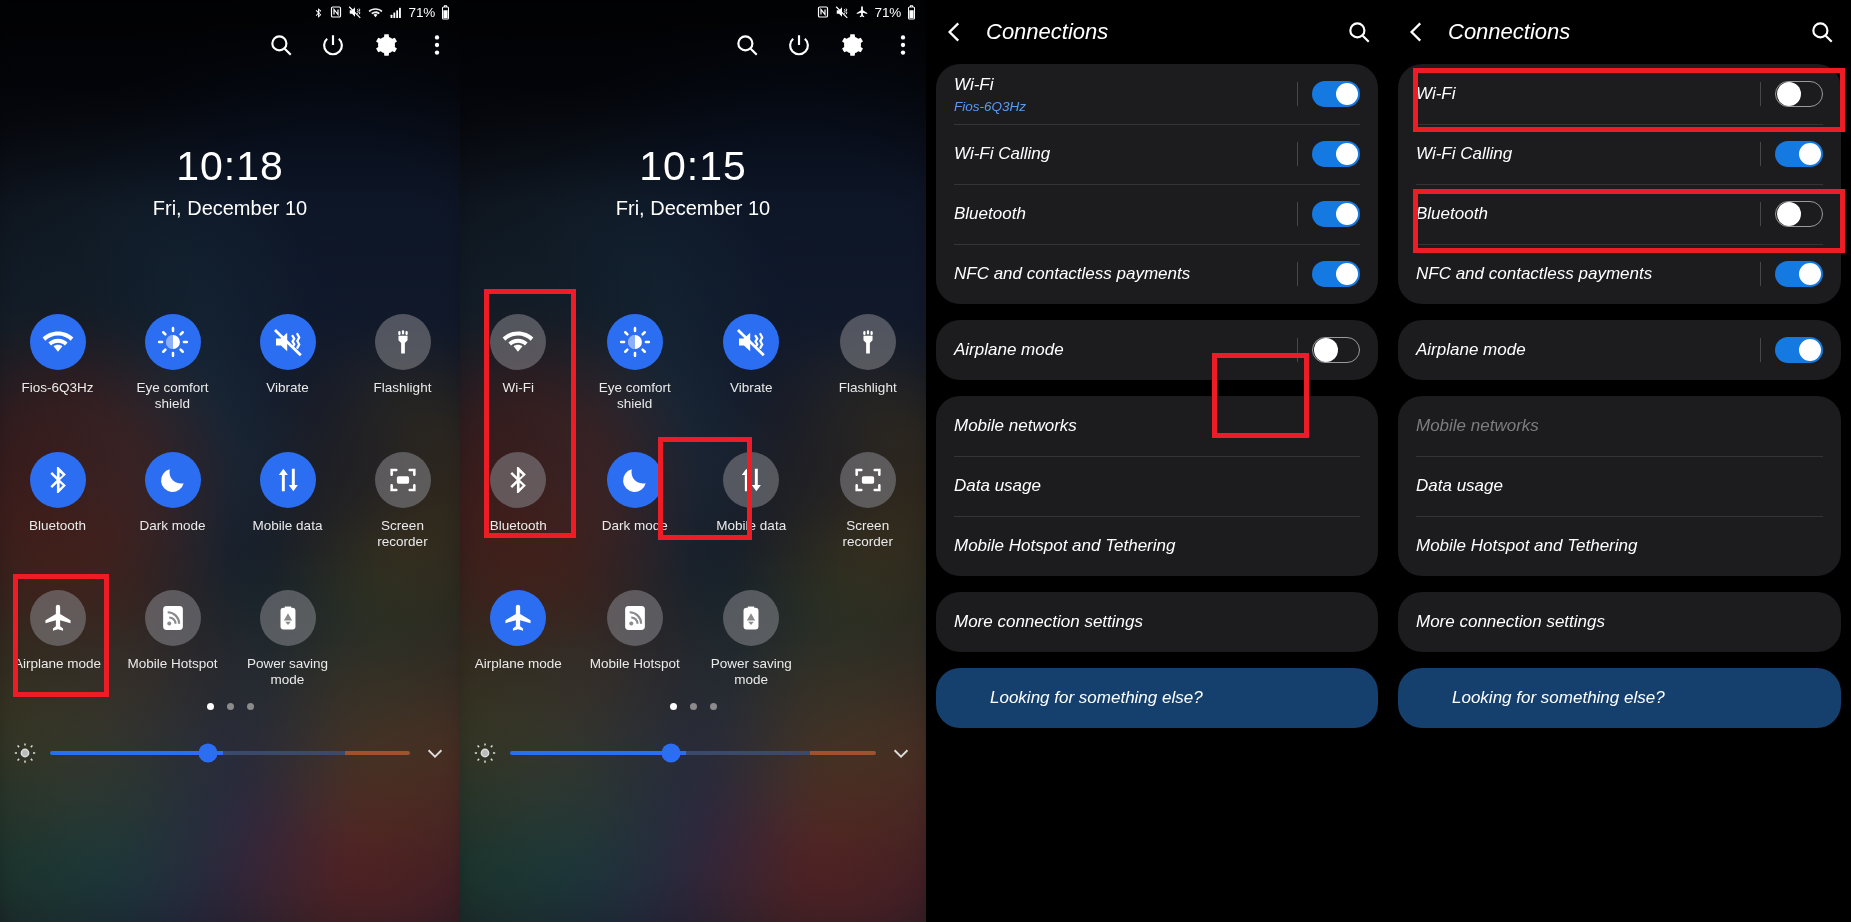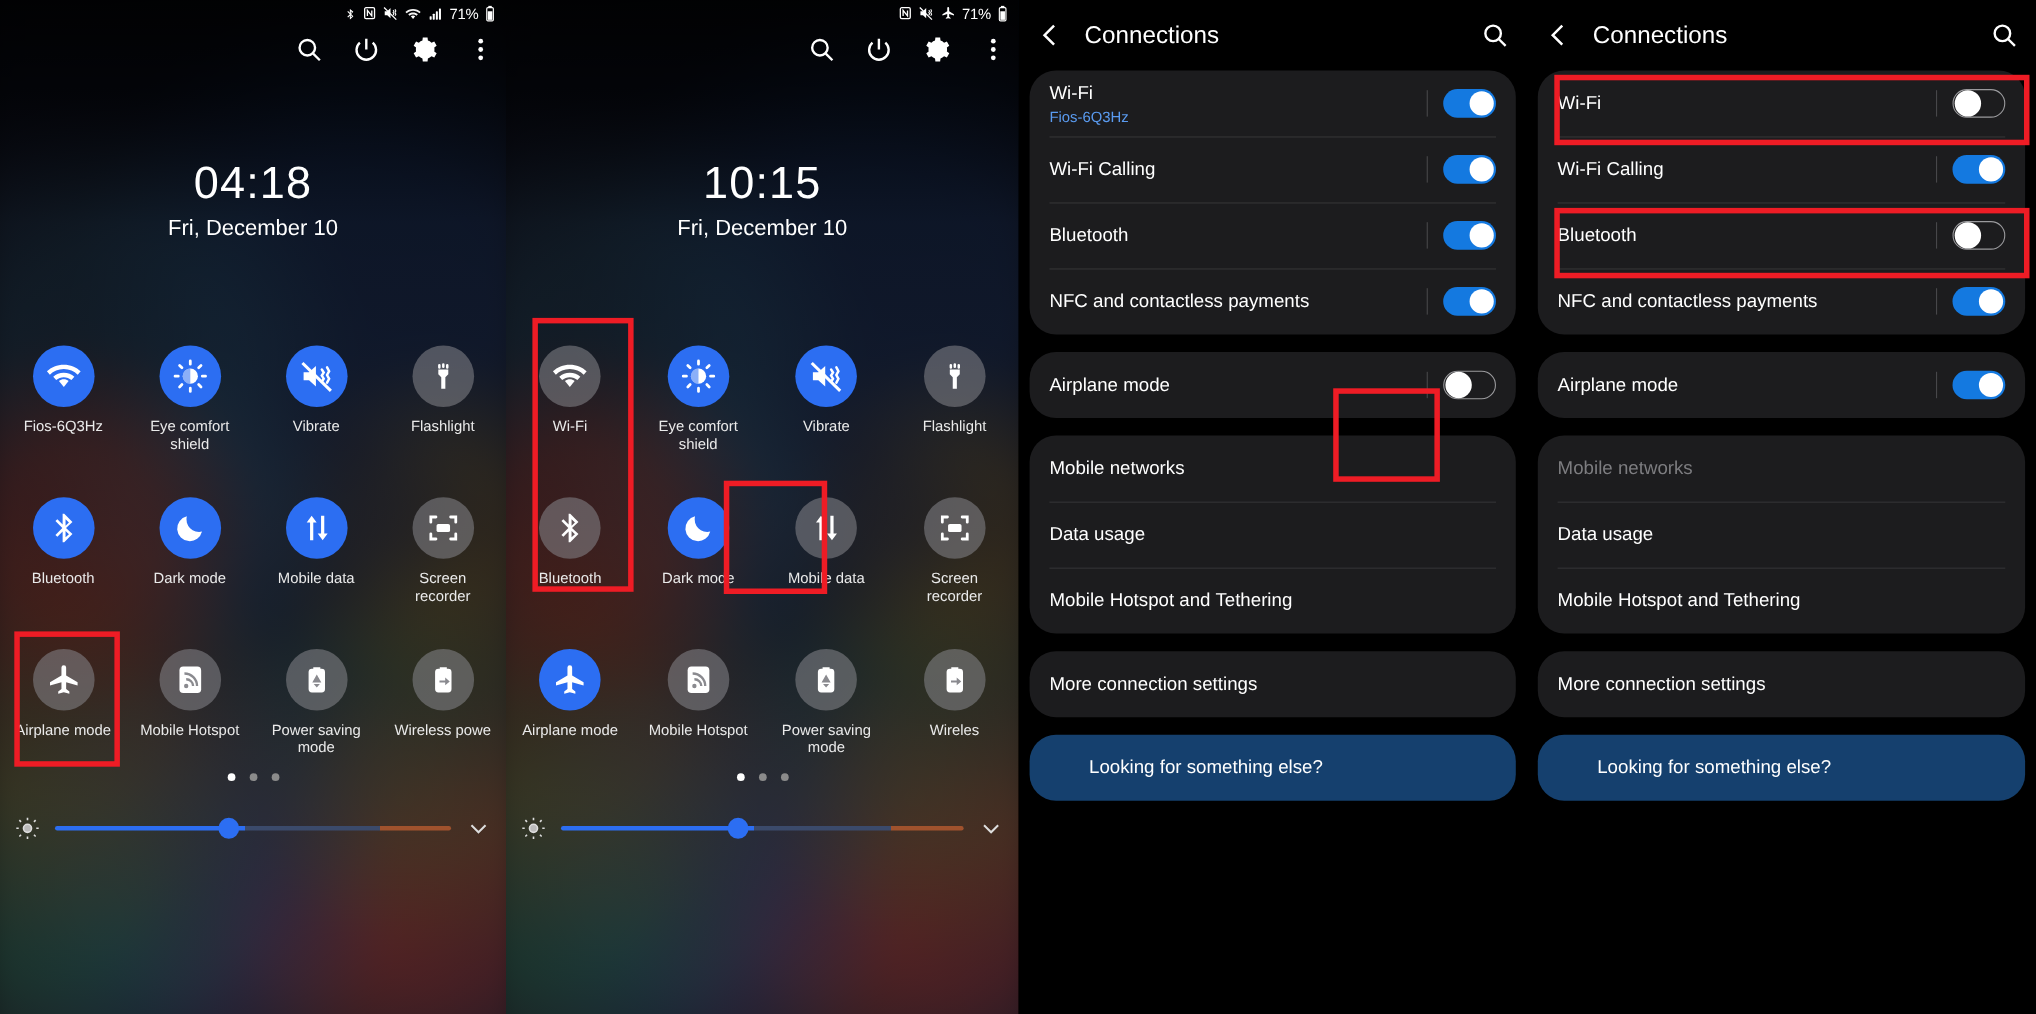--- a/index.html
+++ b/index.html
@@ -7,21 +7,21 @@
     width: 1851px; height: 922px;
     background: #000;
     font-family: "Liberation Sans", sans-serif;
     overflow: hidden;
   }
   .strip { display: flex; width: 1851px; height: 680px; }
 
   
   .panel { position: relative; height: 922px; overflow: hidden; background:#000; }
   .p1, .p2 { width: 460px; }
-  .p3, .p4 { width: 465px; }
+  .p3, .p4 { width: 465px; font-style: italic; }
   .p1 { width: 460px; }
   .p2 { width: 466px; }
   .p3 { width: 462px; }
   .p4 { width: 463px; }
 
   
   .wallpaper {
     position:absolute; inset:0;
     background:
       radial-gradient(circle at 18% 52%, rgba(150,40,20,0.55) 0 11%, transparent 26%),
@@ -209,21 +209,21 @@
       <span class="hicon">
         <svg viewBox="0 0 24 24" fill="#fff">
             <circle cx="12" cy="5" r="2"></circle>
             <circle cx="12" cy="12" r="2"></circle>
             <circle cx="12" cy="19" r="2"></circle>
           </svg>
       </span>
     </div>
 
     <div class="clock-wrap">
-      <div class="clock-time">04:18</div>
+      <div class="clock-time">10:18</div>
       <div class="clock-date">Fri, December 10</div>
     </div>
 
     <div class="tiles">
         <div class="tile">
           <span class="bubble">
             <svg viewBox="0 0 24 24">
               <path fill="#fff" d="M12 19.3l3.3-4.1c-1.85-1.55-4.75-1.55-6.6 0L12 19.3z"></path>
               <path fill="#fff" d="M12 4.2C7.5 4.2 3.4 5.9.5 8.7l2 2.3C4.9 8.6 8.3 7.1 12 7.1s7.1 1.5 9.5 3.9l2-2.3C20.6 5.9 16.5 4.2 12 4.2z"></path>
               <path fill="#fff" d="M12 9.6c-2.8 0-5.3 1.05-7.2 2.75l2 2.3c1.45-1.25 3.25-2 5.2-2s3.75.75 5.2 2l2-2.3C17.3 10.65 14.8 9.6 12 9.6z"></path>
@@ -328,30 +328,20 @@
         </div>
         <div class="tile off">
           <span class="bubble">
             <svg viewBox="0 0 24 24">
               <rect x="6.4" y="4.4" width="11.2" height="16.2" rx="2.3" fill="#fff"></rect>
               <path d="M9.6 3.4h4.8v1.4H9.6z" fill="#fff"></path>
               <path d="M12 8.4l3.1 5.4H8.9L12 8.4zm0 8.8 2.1-2.4H9.9l2.1 2.4z" fill="#8a8a8f"></path>
             </svg>
           </span>
           <span class="tlabel">Power saving mode</span>
-        </div>
-        <div class="tile off">
-          <span class="bubble">
-            <svg viewBox="0 0 24 24">
-              <rect x="6.4" y="4.4" width="11.2" height="16.2" rx="2.3" fill="#fff"></rect>
-              <path d="M9.6 3.4h4.8v1.4H9.6z" fill="#fff"></path>
-              <path d="M9.4 12.4h3.9v-2l3.1 2.7-3.1 2.7v-2H9.4v-1.4z" fill="#8a8a8f"></path>
-            </svg>
-          </span>
-          <span class="tlabel">Wireless powe</span>
         </div>
       </div>
 
     <div class="dots">
       <i class="active"></i>
       <i></i>
       <i></i>
     </div>
 
     <div class="bright">
@@ -549,30 +539,20 @@
         <div class="tile off">
           <span class="bubble">
             <svg viewBox="0 0 24 24">
               <rect x="6.4" y="4.4" width="11.2" height="16.2" rx="2.3" fill="#fff"></rect>
               <path d="M9.6 3.4h4.8v1.4H9.6z" fill="#fff"></path>
               <path d="M12 8.4l3.1 5.4H8.9L12 8.4zm0 8.8 2.1-2.4H9.9l2.1 2.4z" fill="#8a8a8f"></path>
             </svg>
           </span>
           <span class="tlabel">Power saving mode</span>
         </div>
-        <div class="tile off">
-          <span class="bubble">
-            <svg viewBox="0 0 24 24">
-              <rect x="6.4" y="4.4" width="11.2" height="16.2" rx="2.3" fill="#fff"></rect>
-              <path d="M9.6 3.4h4.8v1.4H9.6z" fill="#fff"></path>
-              <path d="M9.4 12.4h3.9v-2l3.1 2.7-3.1 2.7v-2H9.4v-1.4z" fill="#8a8a8f"></path>
-            </svg>
-          </span>
-          <span class="tlabel">Wireles</span>
-        </div>
       </div>
 
     <div class="dots">
       <i class="active"></i>
       <i></i>
       <i></i>
     </div>
 
     <div class="bright">
       <span class="sun">

